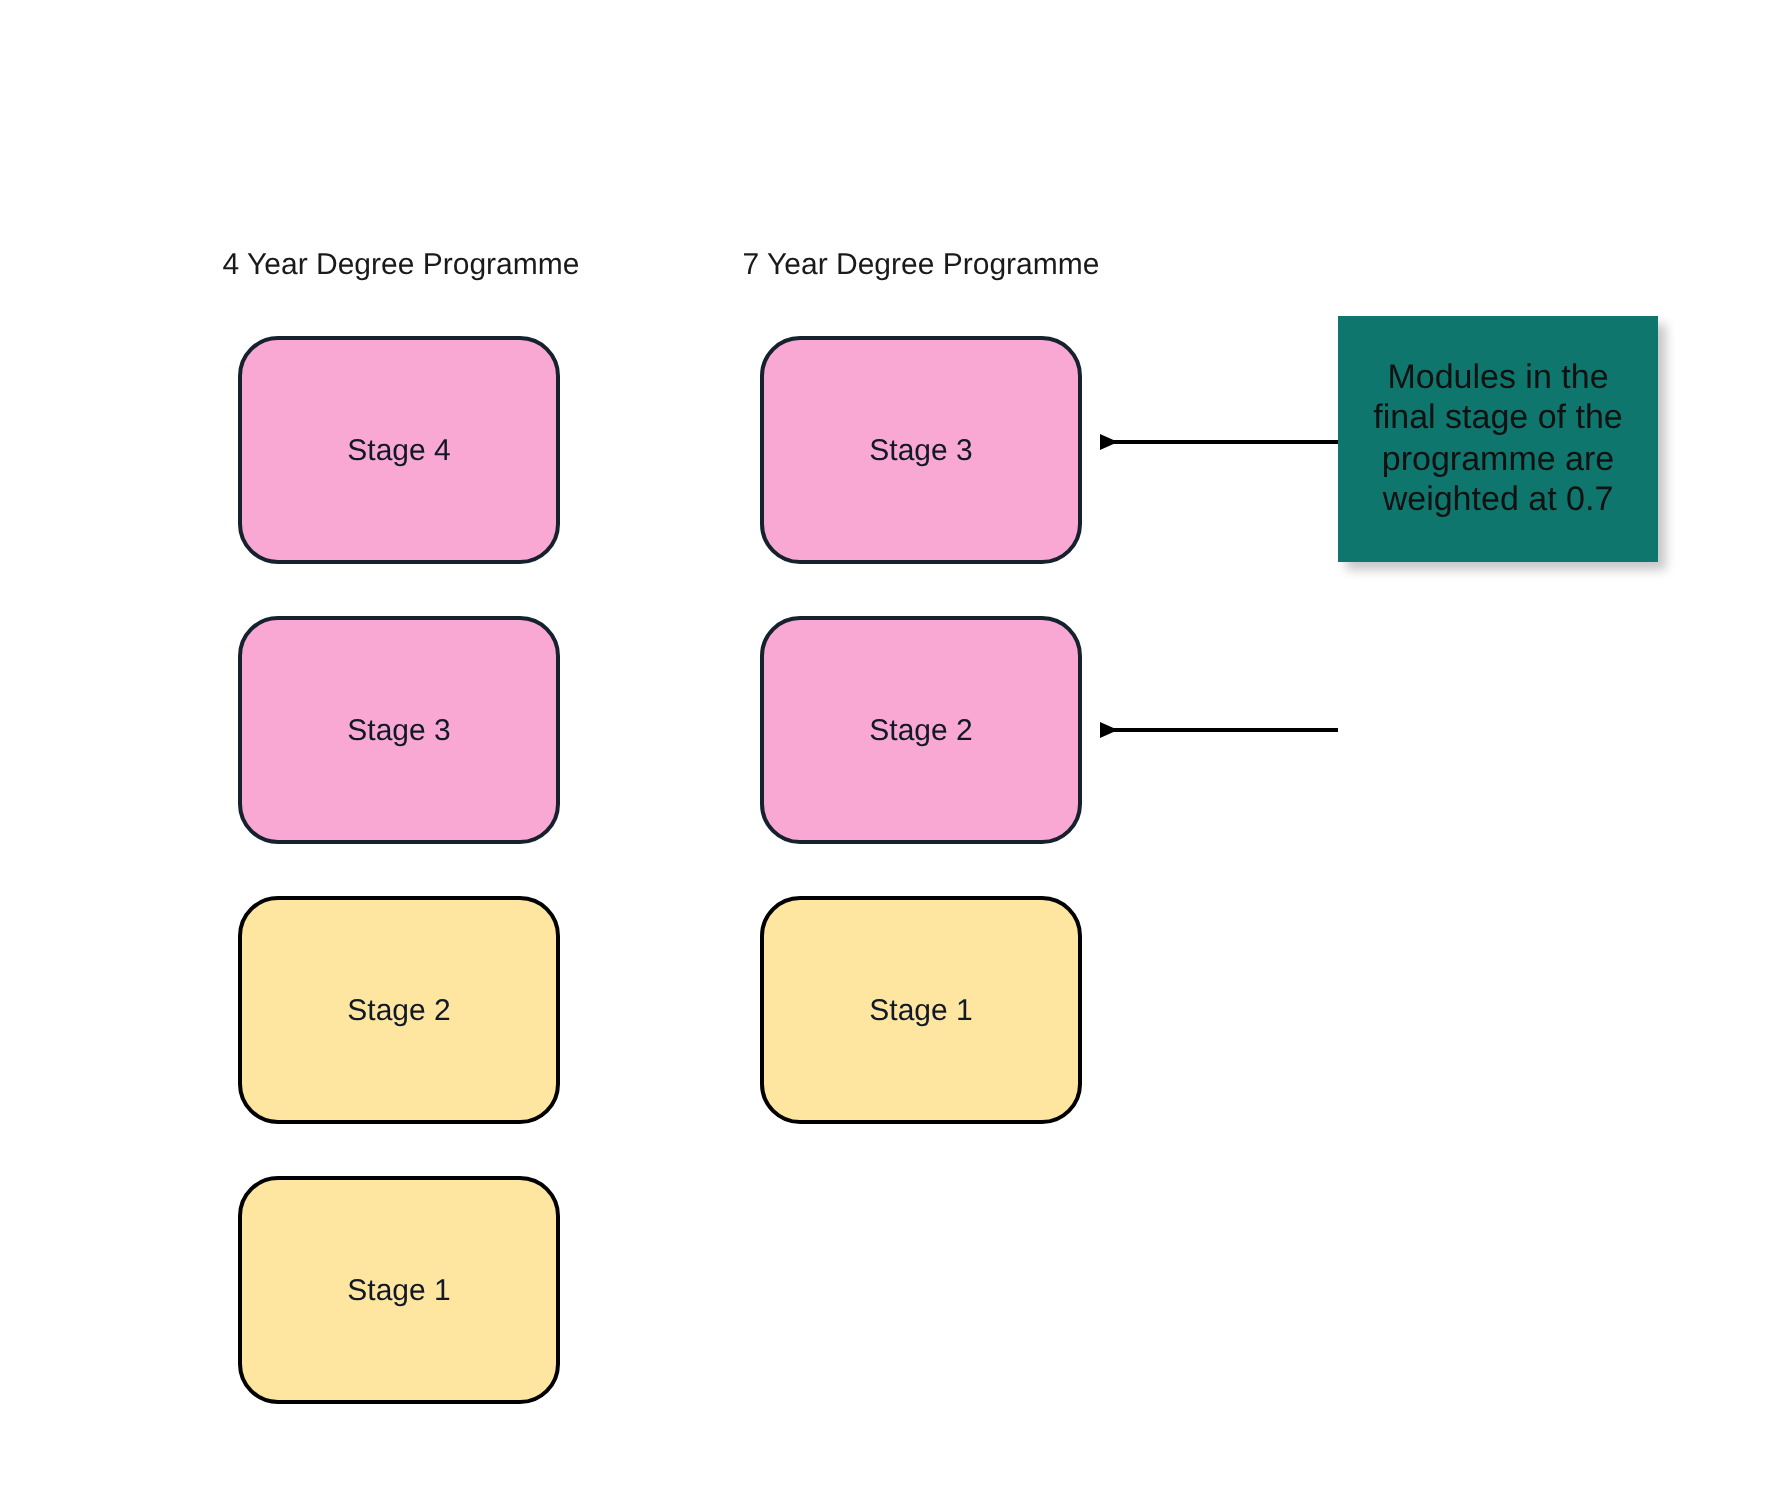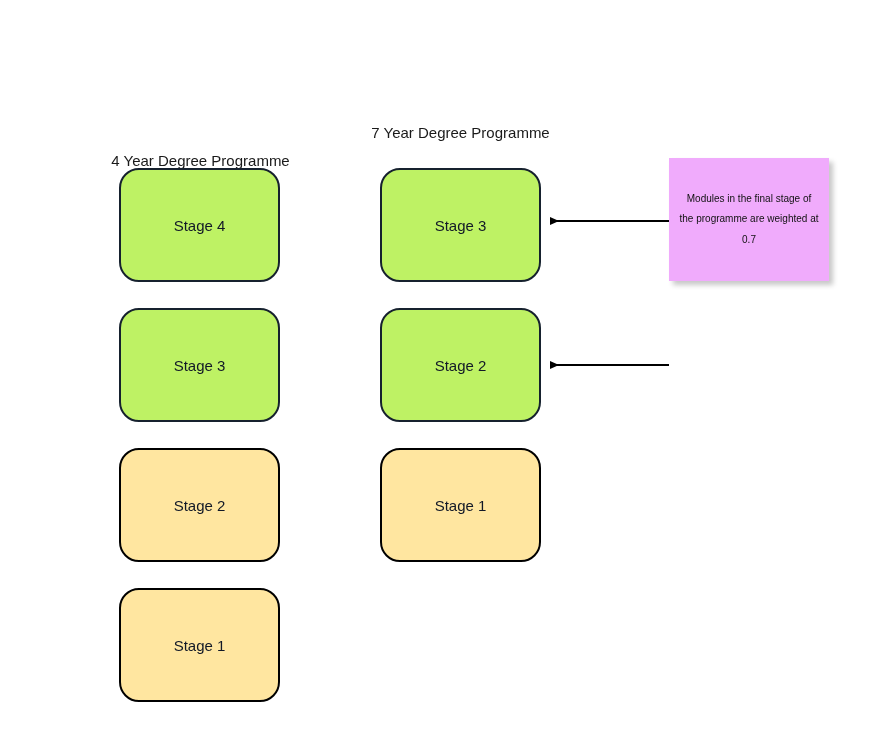--- a/index.html
+++ b/index.html
@@ -30,48 +30,48 @@
     letter-spacing: 0.1px;
     white-space: nowrap;
   }
   .column-header {
     position: absolute;
     font-size: 15px;
     color: #1a1a1a;
     white-space: nowrap;
     text-align: center;
   }
-  #header-col-0 { left: 93px; top: 124px; width: 215px; margin-top: 28px; }
+  #header-col-0 { left: 93px; top: 124px; width: 215px; }
   #header-col-1 { left: 353px; top: 124px; width: 215px; }
 
   .stage-box {
     position: absolute;
     box-sizing: border-box;
     border-radius: 20px;
     display: flex;
     align-items: center;
     justify-content: center;
     font-size: 15px;
     color: #111827;
   }
   .stage-box.blue {
-    background: #bef264;
+    background: #f9a8d4;
     border: 2px solid #16212e;
   }
   .stage-box.yellow {
     background: #FFE6A0;
     border: 2px solid #000000;
   }
 
   .note-box {
     position: absolute;
     box-sizing: border-box;
-    background: #f0abfc;
+    background: #0f766e;
     color: #111111;
-    font-size: 10px;
+    font-size: 17px;
     line-height: 20.5px;
     text-align: center;
     display: flex;
     align-items: center;
     justify-content: center;
     padding: 6px 10px;
     box-shadow: 4px 4px 5px rgba(0,0,0,0.22);
   }
   .note-text { display: block; width: 100%; }
 

